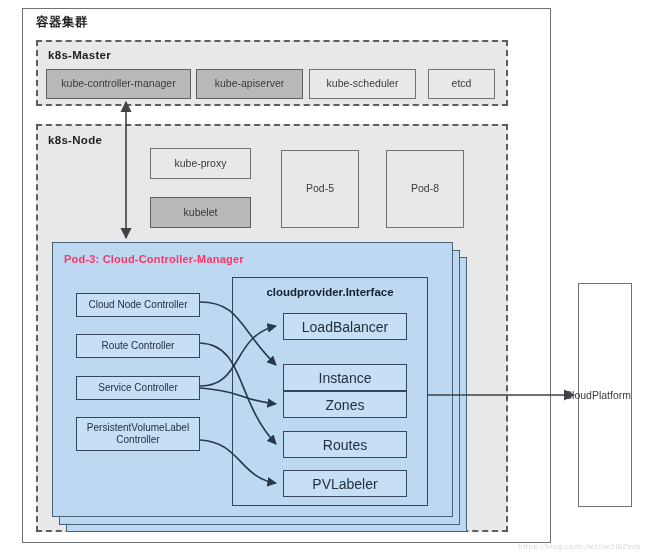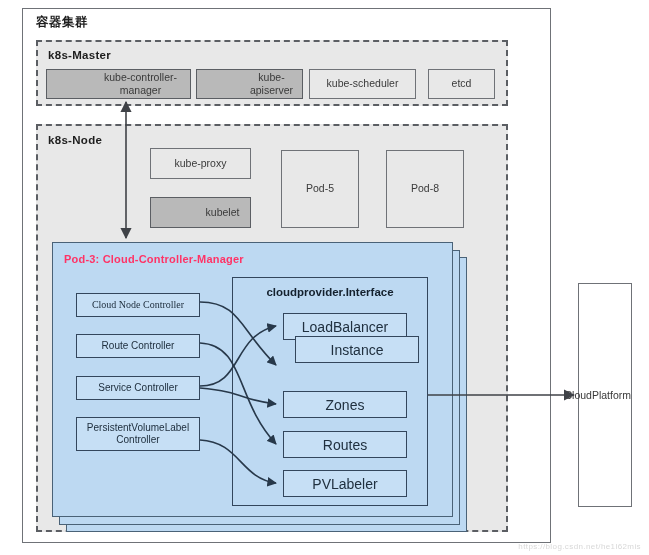--- a/index.html
+++ b/index.html
@@ -64,21 +64,21 @@
     border: 1.5px solid #6f7277;
     background: #e8e8e8;
     color: #3a3a3a;
     font-size: 10.5px;
     display: flex;
     align-items: center;
     justify-content: center;
     text-align: center;
     line-height: 1.25;
   }
-  .cbox.shaded { background: #b9b9b9; border-color: #5b5e63; padding-left: 44px; }
+  .cbox.shaded { background: #b9b9b9; border-color: #5b5e63; }
 
   
   #kube-controller-manager { left: 46px;  top: 69px; width: 145px; height: 30px; }
   #kube-apiserver          { left: 196px; top: 69px; width: 107px; height: 30px; }
   #kube-scheduler          { left: 309px; top: 69px; width: 107px; height: 30px; }
   #etcd                    { left: 428px; top: 69px; width: 67px;  height: 30px; }
 
   
   #kube-proxy { left: 150px; top: 148px; width: 101px; height: 31px; }
   #kubelet    { left: 150px; top: 197px; width: 101px; height: 31px; }
@@ -113,21 +113,21 @@
     border: 1.5px solid #33465c;
     background: #c6dff5;
     color: #20303f;
     font-size: 10px;
     display: flex;
     align-items: center;
     justify-content: center;
     text-align: center;
     line-height: 1.2;
   }
-  #ctrl-cloud-node  { left: 76px; top: 293px; width: 124px; height: 24px; font-family: Liberation Serif, serif; }
+  #ctrl-cloud-node  { left: 76px; top: 293px; width: 124px; height: 24px; }
   #ctrl-route       { left: 76px; top: 334px; width: 124px; height: 24px; }
   #ctrl-service     { left: 76px; top: 376px; width: 124px; height: 24px; }
   #ctrl-pvlabel     { left: 76px; top: 417px; width: 124px; height: 34px; }
 
   
   #iface-panel {
     position: absolute;
     left: 232px;
     top: 277px;
     width: 196px;
@@ -154,21 +154,21 @@
     color: #20303f;
     font-size: 14px;
     display: flex;
     align-items: center;
     justify-content: center;
     left: 283px;
     width: 124px;
     height: 27px;
   }
   #if-loadbalancer { top: 313px; }
-  #if-instance     { top: 336px; margin-left: 12px; }
+  #if-instance     { top: 364px; }
   #if-zones        { top: 391px; }
   #if-routes       { top: 431px; }
   #if-pvlabeler    { top: 470px; }
 
   
   #cloud-platform {
     position: absolute;
     left: 578px;
     top: 283px;
     width: 54px;

